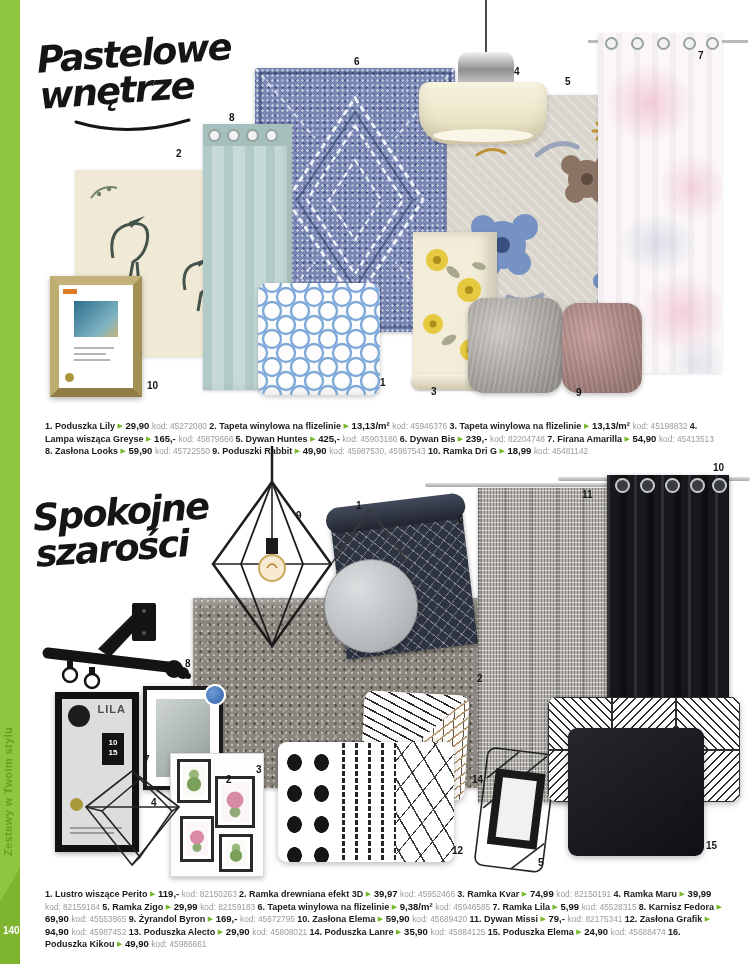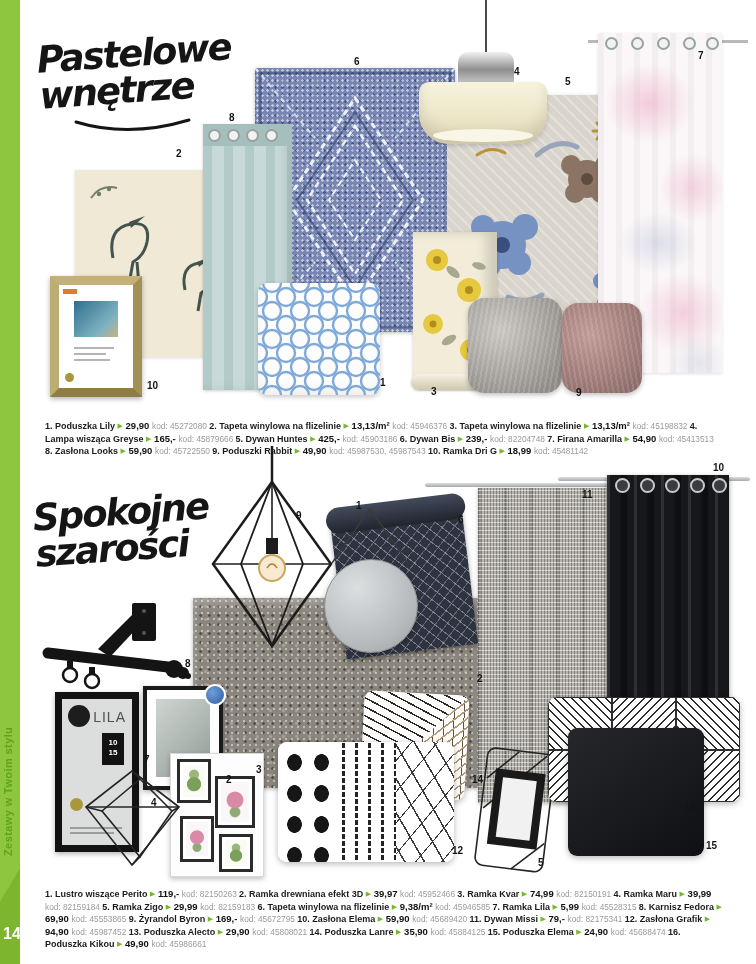--- a/index.html
+++ b/index.html
@@ -6,21 +6,21 @@
   .page{position:relative;width:756px;height:964px;margin:0 auto;background:#fff;overflow:hidden;
         font-family:"Liberation Sans",sans-serif;}
   .abs{position:absolute;}
 
   
   .sidebar{left:0;top:0;width:20px;height:964px;background:#8ec63f;}
   .sidebar-bottom{left:0;top:868px;width:20px;height:96px;background:#7db52e;
                   clip-path:polygon(0 34px,20px 0,20px 96px,0 96px);}
   .sidebar-label{left:2px;top:856px;transform:rotate(-90deg);transform-origin:0 0;
                  font-size:11px;font-weight:bold;color:#63a21d;letter-spacing:.4px;white-space:nowrap;}
-  .page-num{left:3px;top:925px;color:#fff;font-size:16px;font-weight:bold;}
+  .page-num{left:3px;top:925px;color:#fff;font-size:10px;font-weight:bold;}
 
   
   .script{font-family:"DejaVu Sans",sans-serif;font-weight:bold;font-style:italic;
           color:#151515;letter-spacing:-2px;line-height:.98;transform:rotate(-4deg);}
   .h-top{left:38px;top:34px;font-size:37px;width:250px;}
   .h-gray{left:34px;top:492px;font-size:37px;width:250px;}
   .swash{left:74px;top:118px;}
 
   
   .marker{position:absolute;font:bold 10px "Liberation Sans",sans-serif;color:#141414;z-index:30;}
@@ -121,21 +121,21 @@
         repeating-linear-gradient(90deg,rgba(0,0,0,.20) 0 3px,transparent 3px 26px);
      box-shadow:0 1px 4px rgba(0,0,0,.25);}
   .curtain-black{left:607px;top:475px;width:122px;height:226px;z-index:2;background-color:#17181c;
      background-image:repeating-linear-gradient(90deg,rgba(255,255,255,.10) 0 3px,rgba(255,255,255,0) 3px 12px,rgba(0,0,0,.4) 15px 20px,rgba(255,255,255,0) 20px 27px);
      box-shadow:0 2px 5px rgba(0,0,0,.4);}
   .eyelet-dark{position:absolute;width:11px;height:11px;border-radius:50%;background:#3a3c40;
      border:2px solid #c7cacd;}
   .frame-lila{left:55px;top:692px;width:84px;height:160px;background:#dcdddd;z-index:2;box-sizing:border-box;
      border:7px solid #121212;box-shadow:0 2px 5px rgba(0,0,0,.3);}
   .frame-lila .circ{position:absolute;left:6px;top:6px;width:22px;height:22px;border-radius:50%;background:#1d1d1d;}
-  .frame-lila .brand{position:absolute;right:6px;top:10px;font-size:14px;font-weight:normal;color:#4f4f4f;letter-spacing:1px;}
+  .frame-lila .brand{position:absolute;right:6px;top:4px;font-size:11px;font-weight:bold;color:#4f4f4f;letter-spacing:1px;}
   .frame-lila .sizebox{position:absolute;right:8px;top:34px;width:22px;height:32px;background:#131313;
      color:#fff;font-size:8px;font-weight:bold;text-align:center;line-height:10px;padding-top:5px;box-sizing:border-box;}
   .frame-lila .dot{position:absolute;left:8px;bottom:34px;width:13px;height:13px;border-radius:50%;background:#a8973b;}
   .frame-lila .tl{position:absolute;left:8px;height:2px;background:#9d9d9d;}
   .frame-photo{left:143px;top:686px;width:80px;height:104px;background:#fff;z-index:2;box-sizing:border-box;
      border:4px solid #1a1a1a;box-shadow:0 2px 5px rgba(0,0,0,.3);}
   .frame-photo .pic{position:absolute;left:9px;top:9px;right:9px;bottom:9px;
      background:linear-gradient(135deg,#cfd6d2,#aab3ae 60%,#8d9791);}
   .frame-photo .red{position:absolute;right:12px;bottom:16px;width:12px;height:8px;background:#c23332;}
   .frame-photo .badge{position:absolute;right:-7px;top:-6px;width:18px;height:18px;border-radius:50%;

